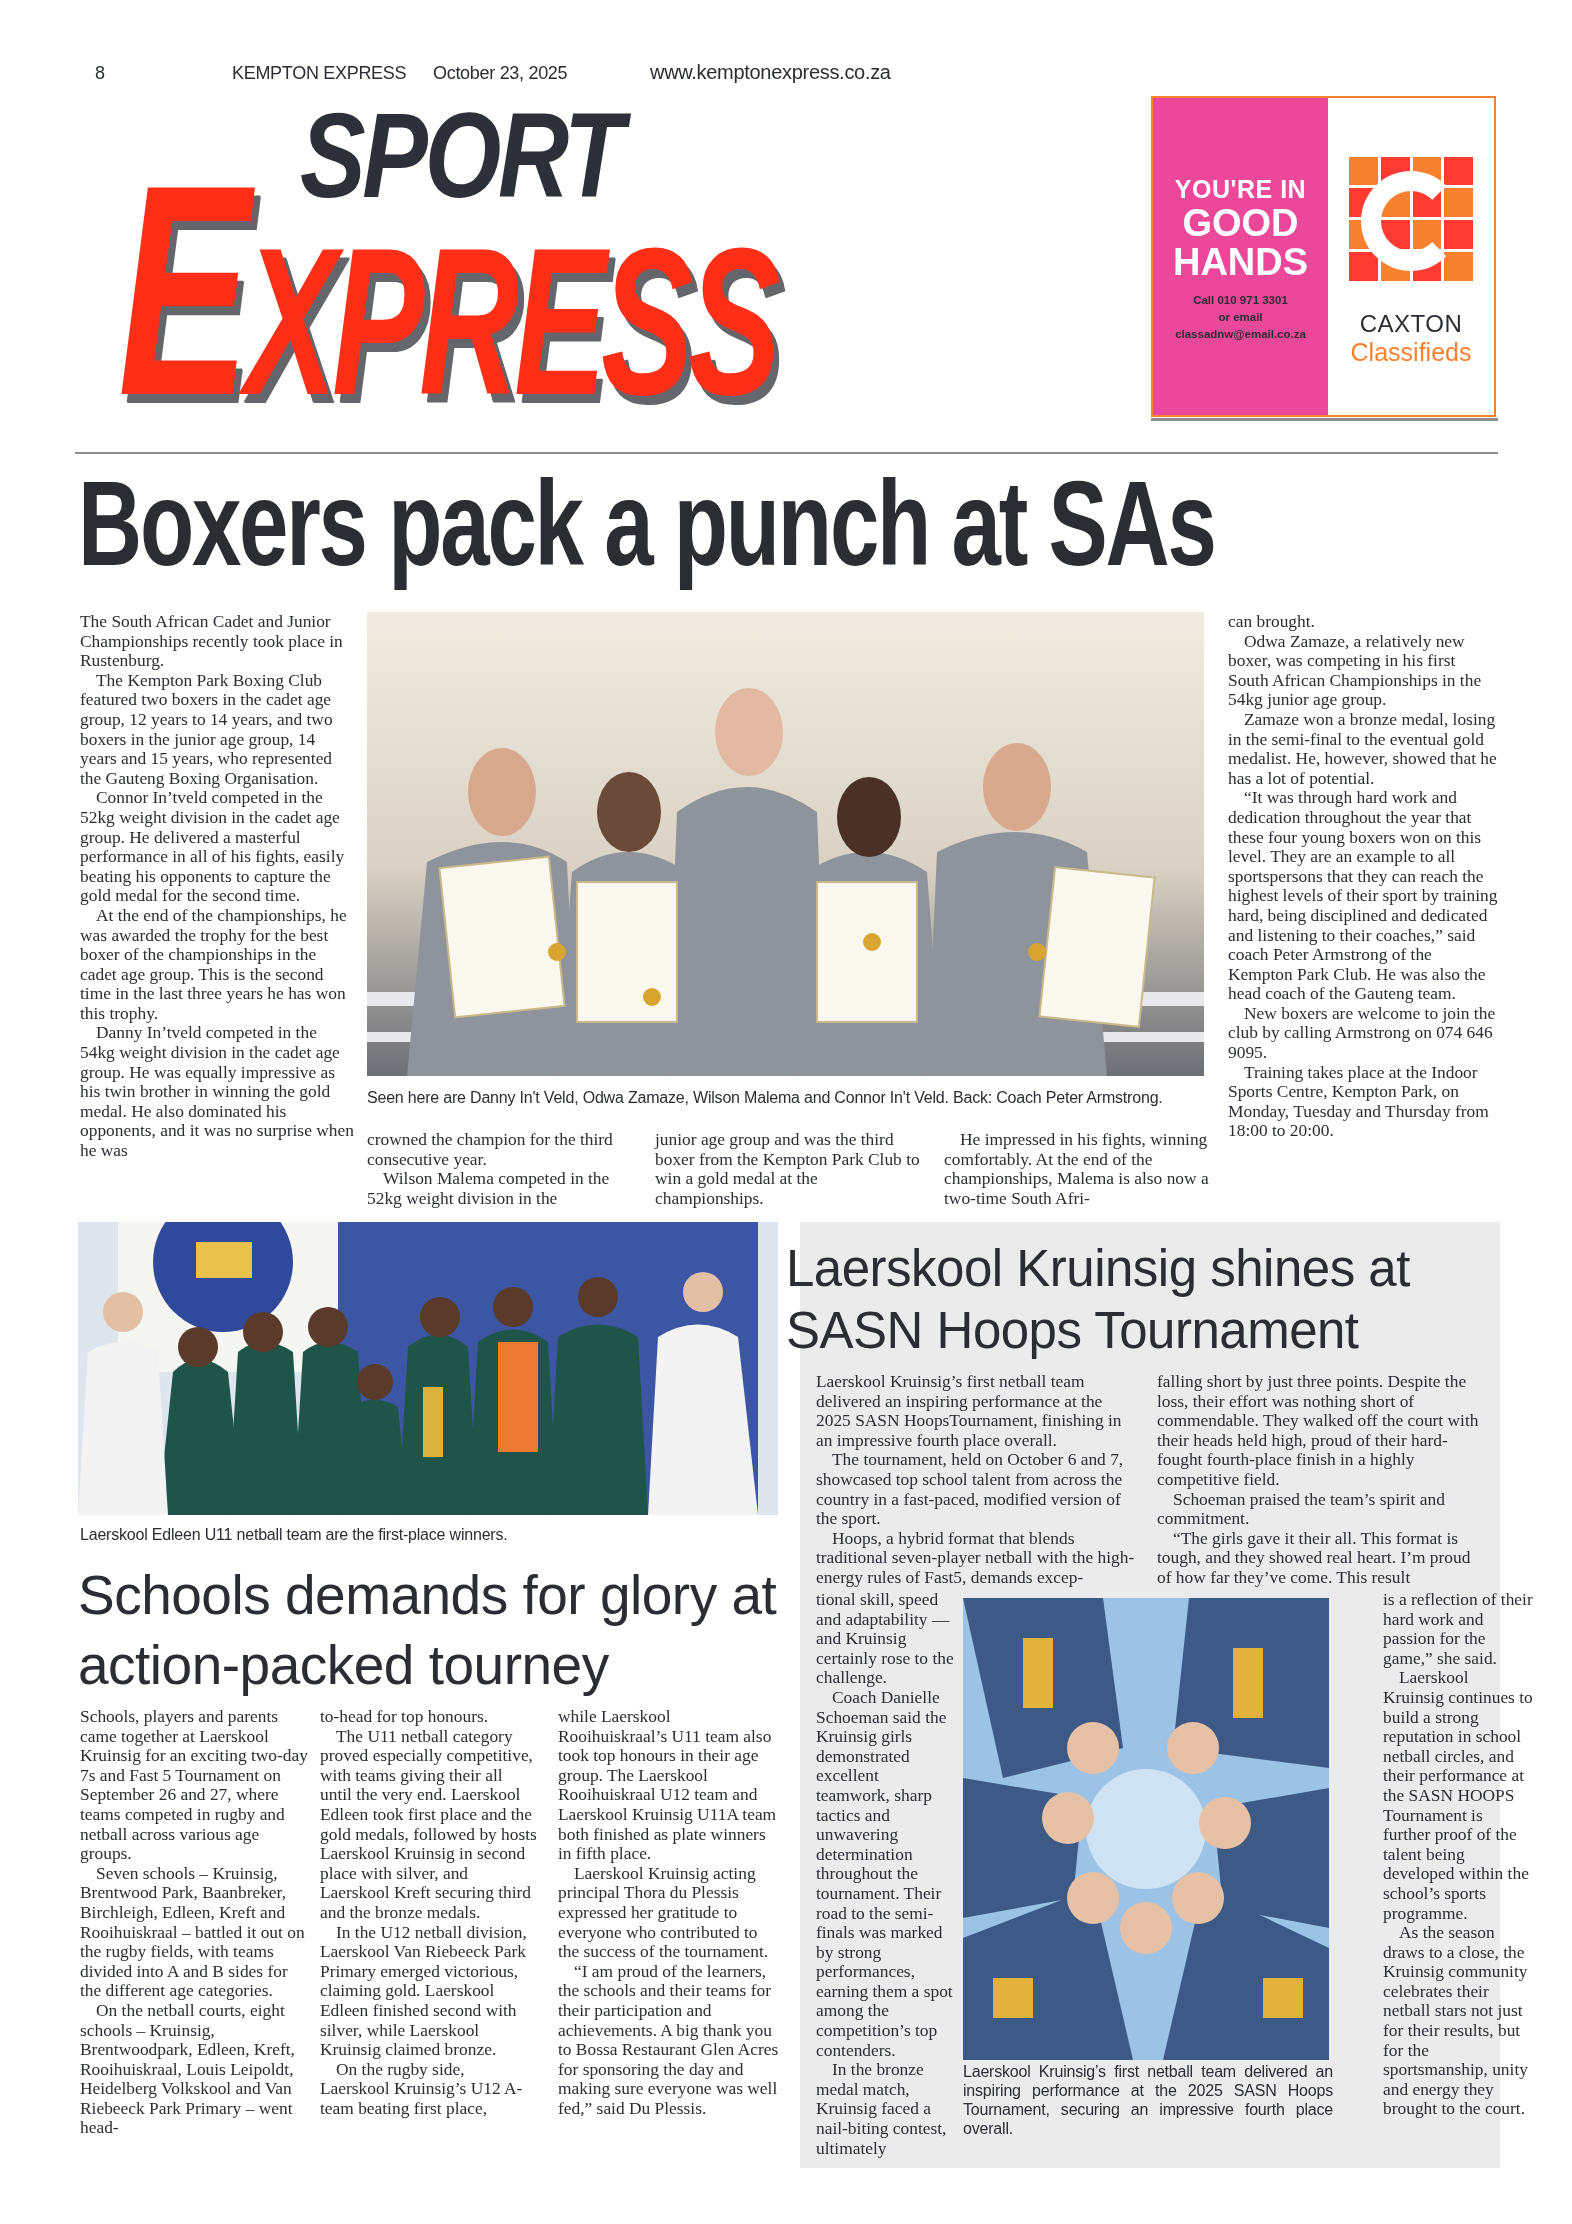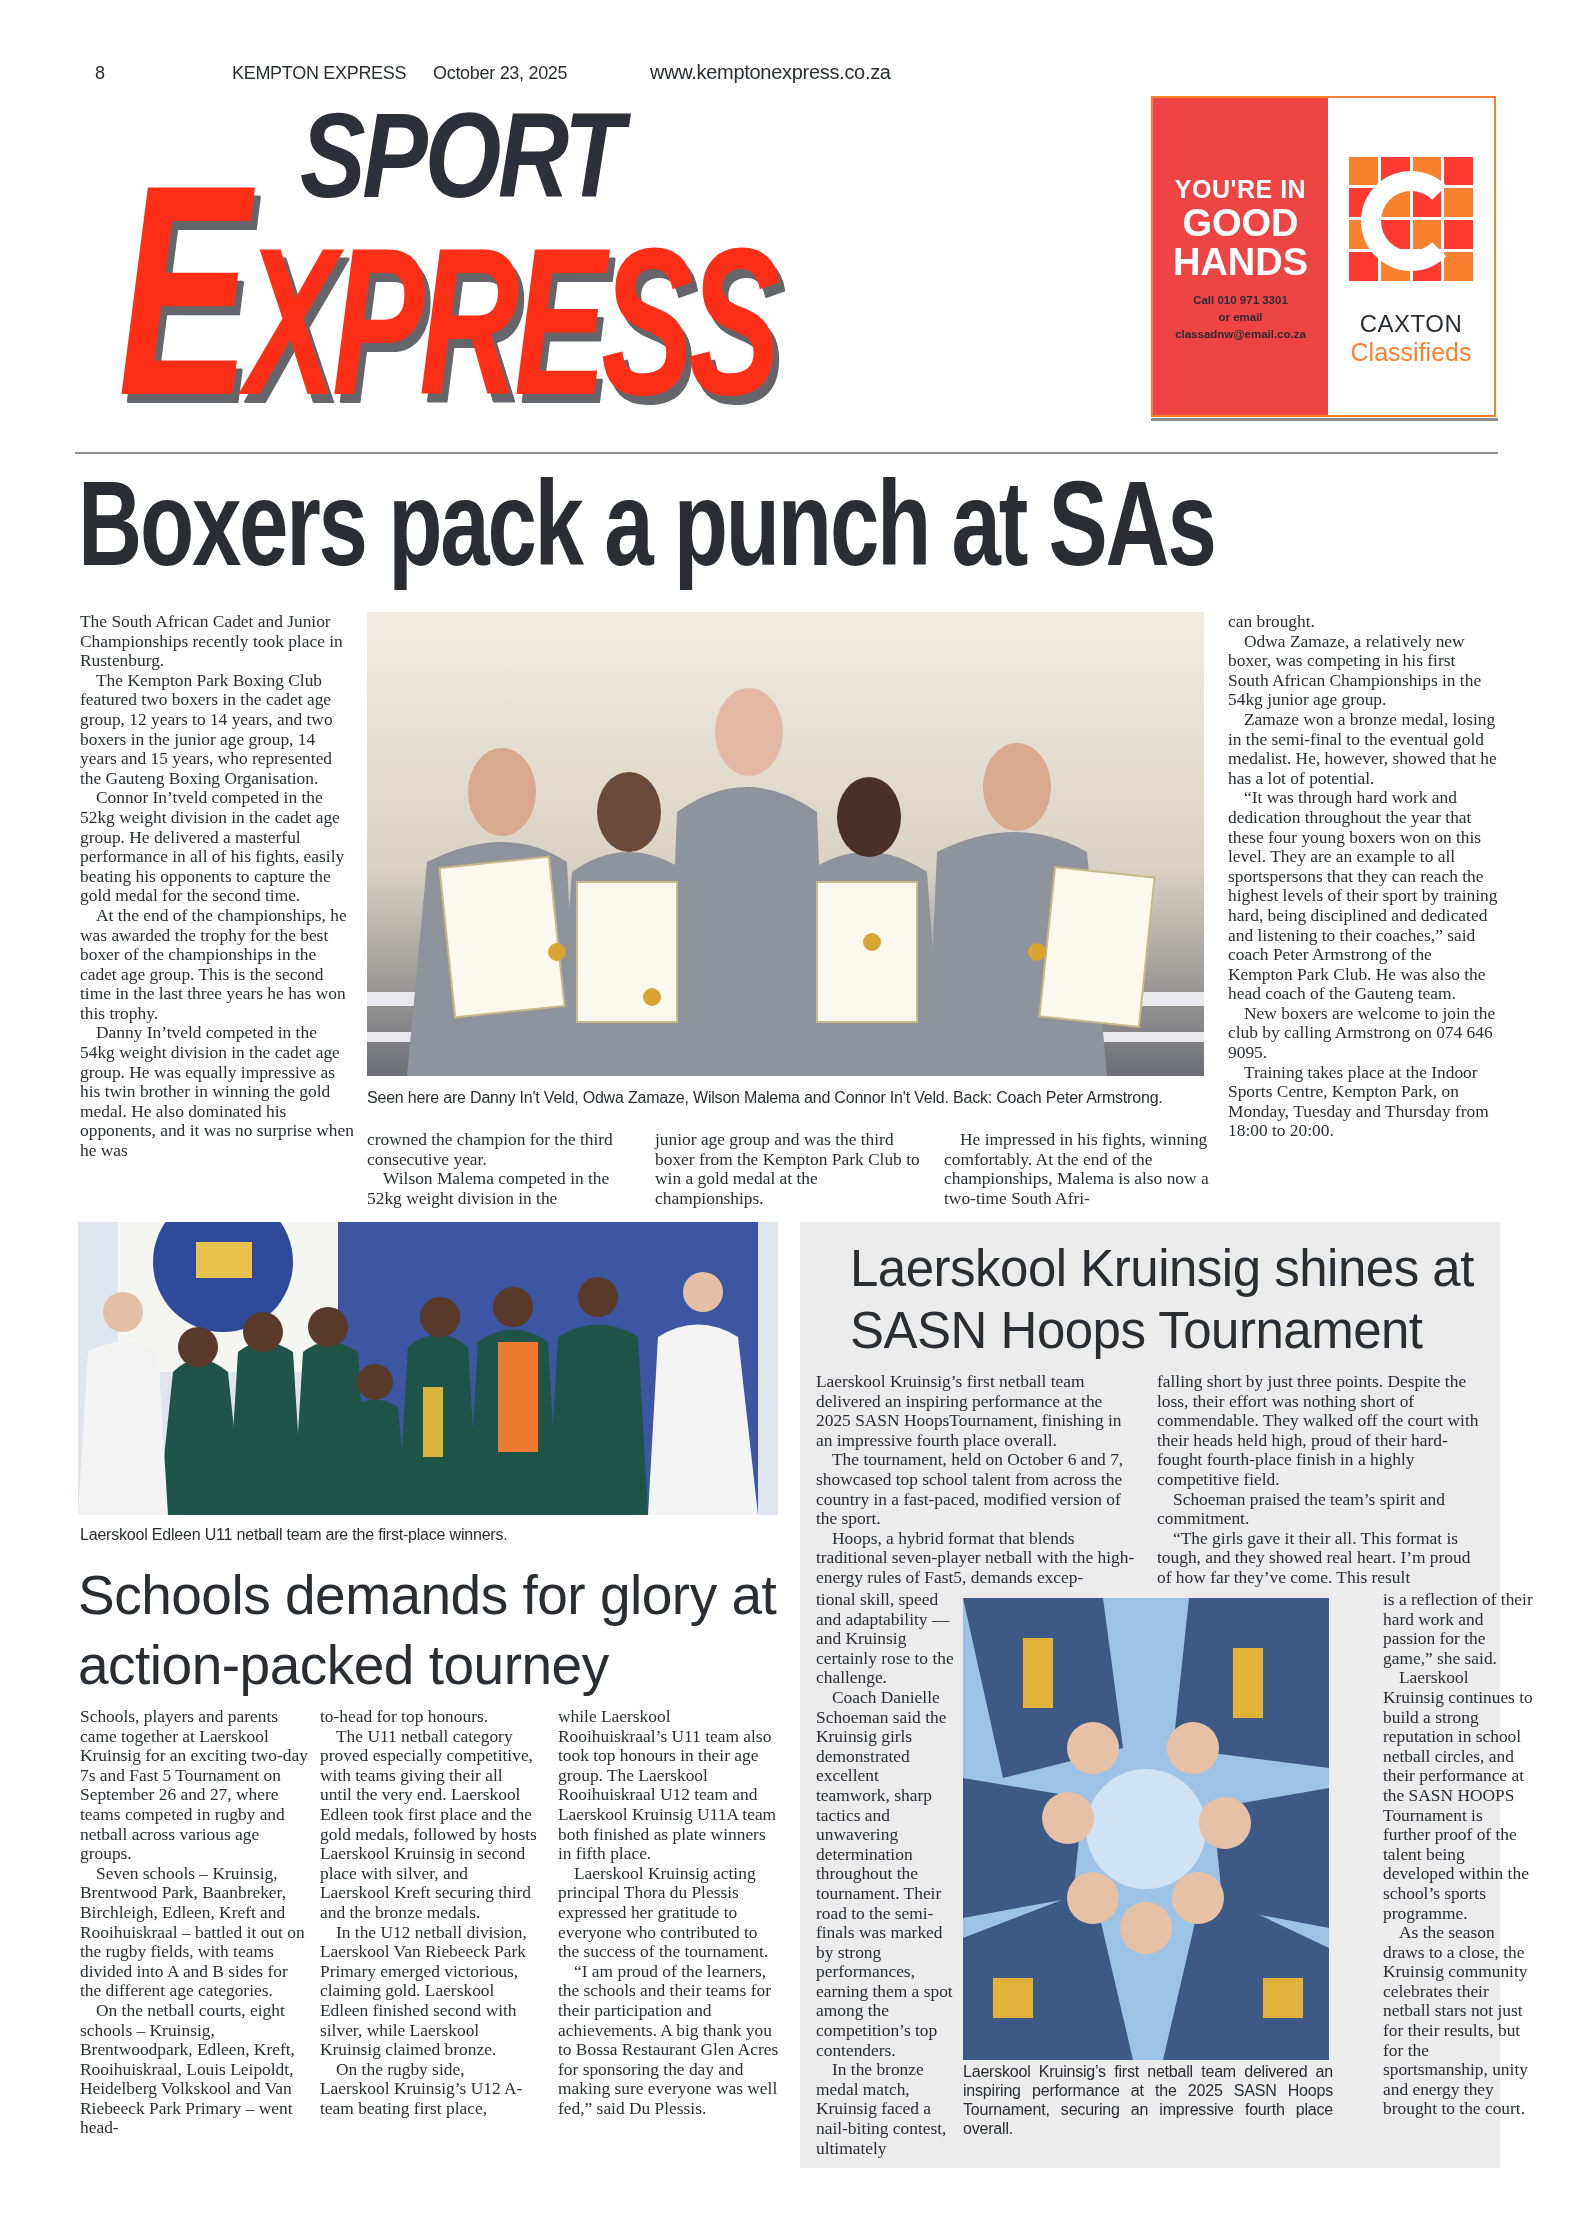--- a/index.html
+++ b/index.html
@@ -17,21 +17,21 @@
     font-size: 120px; line-height: 1; color: #2d3038; transform: scaleX(0.82); transform-origin: left top; letter-spacing: -4px; }
   .mast-express { left: 118px; top: 140px; font-family: "Liberation Sans", sans-serif; font-weight: bold; font-style: italic;
     color: #ff2e17; line-height: 1; letter-spacing: -8px;
     text-shadow: 8px 8px 0 #65666b, 9px 9px 0 #65666b; transform: scaleX(0.66); transform-origin: left top; }
   .mast-express .big-e { font-size: 300px; }
   .mast-express .rest { font-size: 210px; }
 
   
   .ad { left: 1151px; top: 96px; width: 345px; height: 321px; border: 2px solid #f8812f; display: flex; }
   .ad-shadow { left: 1151px; top: 418px; width: 347px; height: 3px; background: #8d8d91; }
-  .ad-left { width: 175px; height: 100%; background: #ef4444; display: flex; flex-direction: column; align-items: center; justify-content: center; padding-top: 6px; }
+  .ad-left { width: 175px; height: 100%; background: #ec4899; display: flex; flex-direction: column; align-items: center; justify-content: center; padding-top: 6px; }
   .ad-right { flex: 1; background: #fff; display: flex; flex-direction: column; align-items: center; justify-content: center; }
   .ad-youre { font-family: "Liberation Sans", sans-serif; font-weight: bold; color: #fff; font-size: 25px; letter-spacing: 0.5px; }
   .ad-good { font-family: "Liberation Sans", sans-serif; font-weight: bold; color: #fff; font-size: 38px; line-height: 1.02; }
   .ad-call { font-family: "Liberation Sans", sans-serif; font-weight: bold; color: #2b2d33; font-size: 11.5px; line-height: 1.5; text-align: center; margin-top: 10px; }
   .ad-logo { width: 124px; height: 124px; display: grid; grid-template-columns: repeat(4, 1fr); grid-template-rows: repeat(4, 1fr); gap: 3px; position: relative; margin-top: 10px; }
   .ad-logo .cell { width: 100%; height: 100%; }
   .ad-logo-c { position: absolute; left: 12px; top: 14px; width: 100px; height: 100px; border: 20px solid #fff; border-radius: 50%; border-right-color: transparent; }
   .ad-caxton { font-family: "Liberation Sans", sans-serif; font-size: 24px; color: #2b2d33; margin-top: 29px; letter-spacing: 0.5px; }
   .ad-classifieds { font-family: "Liberation Sans", sans-serif; font-size: 25px; color: #f8812f; }
 
@@ -238,21 +238,21 @@
   <p>On the rugby side, Laerskool Kruinsig’s U12 A-team beating first place,</p>
 </div>
 <div class="abs col" style="left:558px; top:1707px; width:225px;">
   <p class="noindent">while Laerskool Rooihuiskraal’s U11 team also took top honours in their age group. The Laerskool Rooihuiskraal U12 team and Laerskool Kruinsig U11A team both finished as plate winners in fifth place.</p>
   <p>Laerskool Kruinsig acting principal Thora du Plessis expressed her gratitude to everyone who contributed to the success of the tournament.</p>
   <p>“I am proud of the learners, the schools and their teams for their participation and achievements. A big thank you to Bossa Restaurant Glen Acres for sponsoring the day and making sure everyone was well fed,” said Du Plessis.</p>
 </div>
 
 <div class="abs graybox"></div>
 
-<div class="abs hl-gray" style="left:850px; top:1238px; width:680px;">
+<div class="abs hl-gray" style="left:786px; top:1238px; width:680px;">
   <div>Laerskool Kruinsig shines at</div>
   <div>SASN Hoops Tournament</div>
 </div>
 
 <div class="abs col" style="left:816px; top:1372px; width:320px;">
   <p class="noindent">Laerskool Kruinsig’s first netball team delivered an inspiring performance at the 2025 SASN HoopsTournament, finishing in an impressive fourth place overall.</p>
   <p>The tournament, held on October 6 and 7, showcased top school talent from across the country in a fast-paced, modified version of the sport.</p>
   <p>Hoops, a hybrid format that blends traditional seven-player netball with the high-energy rules of Fast5, demands excep-</p>
 </div>
 <div class="abs col" style="left:816px; top:1590px; width:140px;">

